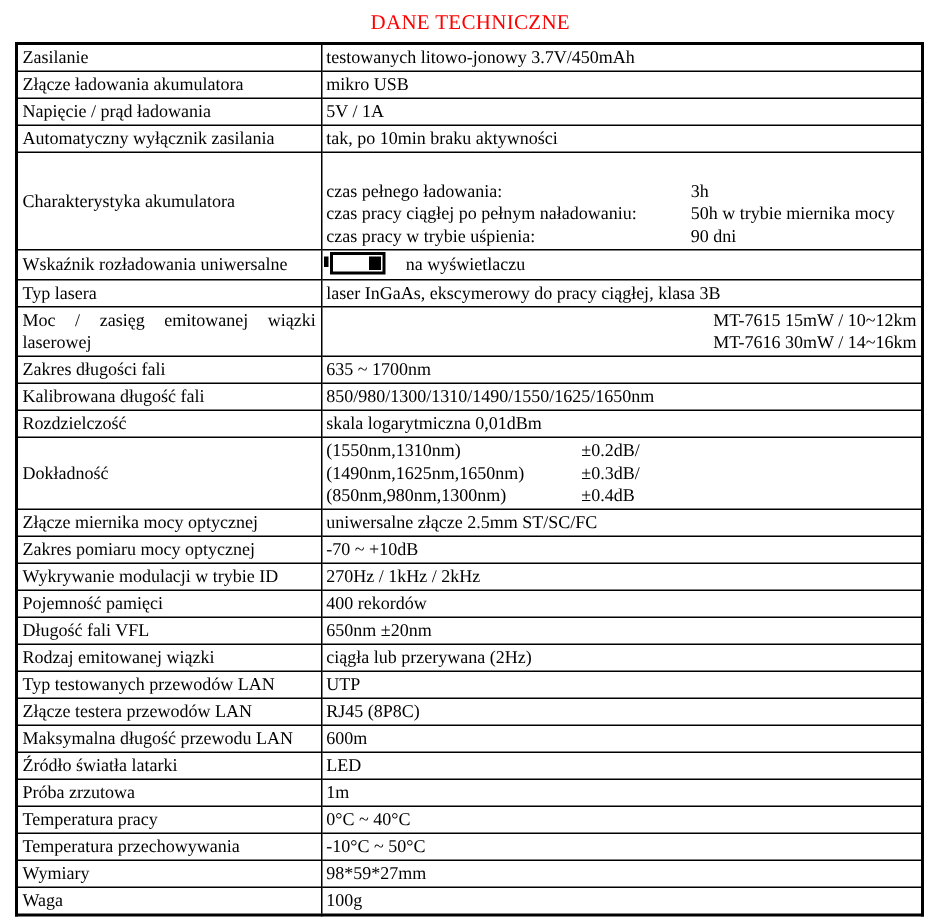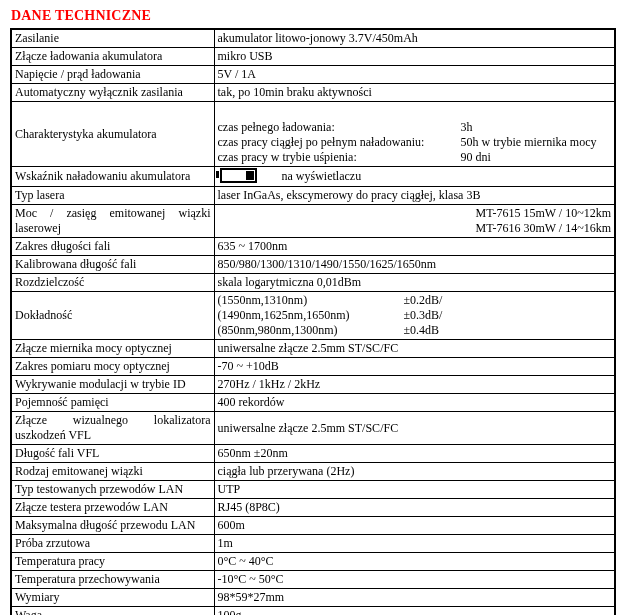--- a/index.html
+++ b/index.html
@@ -6,43 +6,44 @@
   body {
     width:619px; height:615px;
     background:#ffffff;
     font-family:"Liberation Serif", serif;
     color:#000;
     overflow:hidden;
   }
   .page { padding:6px 3px 0 10px; }
   .page-title {
     font-size:14px;
-    font-weight:bold;
+    font-weight:normal;
     margin:2px 0 4px 1px;
     letter-spacing:0.2px;
+    text-align:center;
   }
   table.spec-table {
     border-collapse:collapse;
     table-layout:fixed;
     width:606px;
     border:2px solid #000;
   }
   td {
     border:1px solid #000;
     padding:1px 3px;
     font-size:12px;
     line-height:15px;
     vertical-align:middle;
     overflow:hidden;
     word-wrap:break-word;
   }
   td.label-cell { }
   td.label-cell.justify { text-align:justify; }
   .pairs-grid { display:grid; grid-template-columns:239px 1fr; column-gap:4px;margin-top:17px; }
-  .acc-grid   { display:grid; grid-template-columns:166px 1fr; column-gap:20px; }
+  .acc-grid   { display:grid; grid-template-columns:166px 1fr; column-gap:4px; }
   .value-line { display:block;text-align:right; }
   
   .battery {
     display:inline-block;
     position:relative;
     width:33px; height:11px;
     border:2px solid #000;
     background:#fff;
     vertical-align:middle;
     margin:0 14px 2px 2px;
@@ -54,39 +55,39 @@
     width:3px; height:7px;
     background:#000;
   }
   .battery::after { 
     content:"";
     position:absolute;
     right:1px; top:1px; bottom:1px;
     width:8px;
     background:#000;
   }
-  .battery-text { vertical-align:middle;margin-left:11px; }
+  .battery-text { vertical-align:middle; }
 </style>
 </head>
 <body>
 
 <div class="page">
 
   <div class="page-title" style="color: rgb(255, 0, 0);">DANE TECHNICZNE</div>
 
   <table class="spec-table">
     <colgroup>
         <col style="width:203px">
         <col>
       </colgroup>
     <tbody>
 
       <tr>
         <td class="label-cell">Zasilanie</td>
-        <td>akumulator litowo-jonowy 3.7V/450mAh</td>
+        <td>testowanych litowo-jonowy 3.7V/450mAh</td>
       </tr>
 
       <tr>
         <td class="label-cell">Złącze ładowania akumulatora</td>
         <td>mikro USB</td>
       </tr>
 
       <tr>
         <td class="label-cell">Napięcie / prąd ładowania</td>
         <td>5V / 1A</td>
@@ -105,21 +106,21 @@
             <span>3h</span>
             <span>czas pracy ciągłej po pełnym naładowaniu:</span>
             <span>50h w trybie miernika mocy</span>
             <span>czas pracy w trybie uśpienia:</span>
             <span>90 dni</span>
           </div>
         </td>
       </tr>
 
       <tr>
-        <td class="label-cell">Wskaźnik naładowaniu akumulatora</td>
+        <td class="label-cell">Wskaźnik rozładowania uniwersalne</td>
         <td>
           <span class="battery"></span><span class="battery-text">na wyświetlaczu</span>
         </td>
       </tr>
 
       <tr>
         <td class="label-cell">Typ lasera</td>
         <td>laser InGaAs, ekscymerowy do pracy ciągłej, klasa 3B</td>
       </tr>
 
@@ -173,24 +174,20 @@
       <tr>
         <td class="label-cell">Wykrywanie modulacji w trybie ID</td>
         <td>270Hz / 1kHz / 2kHz</td>
       </tr>
 
       <tr>
         <td class="label-cell">Pojemność pamięci</td>
         <td>400 rekordów</td>
       </tr>
 
-      <tr>
-        <td class="label-cell justify">Złącze wizualnego lokalizatora uszkodzeń VFL</td>
-        <td>uniwersalne złącze 2.5mm ST/SC/FC</td>
-      </tr>
 
       <tr>
         <td class="label-cell">Długość fali VFL</td>
         <td>650nm ±20nm</td>
       </tr>
 
       <tr>
         <td class="label-cell">Rodzaj emitowanej wiązki</td>
         <td>ciągła lub przerywana (2Hz)</td>
       </tr>
@@ -203,20 +200,24 @@
       <tr>
         <td class="label-cell">Złącze testera przewodów LAN</td>
         <td>RJ45 (8P8C)</td>
       </tr>
 
       <tr>
         <td class="label-cell">Maksymalna długość przewodu LAN</td>
         <td>600m</td>
       </tr>
 
+      <tr>
+        <td class="label-cell">Źródło światła latarki</td>
+        <td>LED</td>
+      </tr>
 
       <tr>
         <td class="label-cell">Próba zrzutowa</td>
         <td>1m</td>
       </tr>
 
       <tr>
         <td class="label-cell">Temperatura pracy</td>
         <td>0°C ~ 40°C</td>
       </tr>

